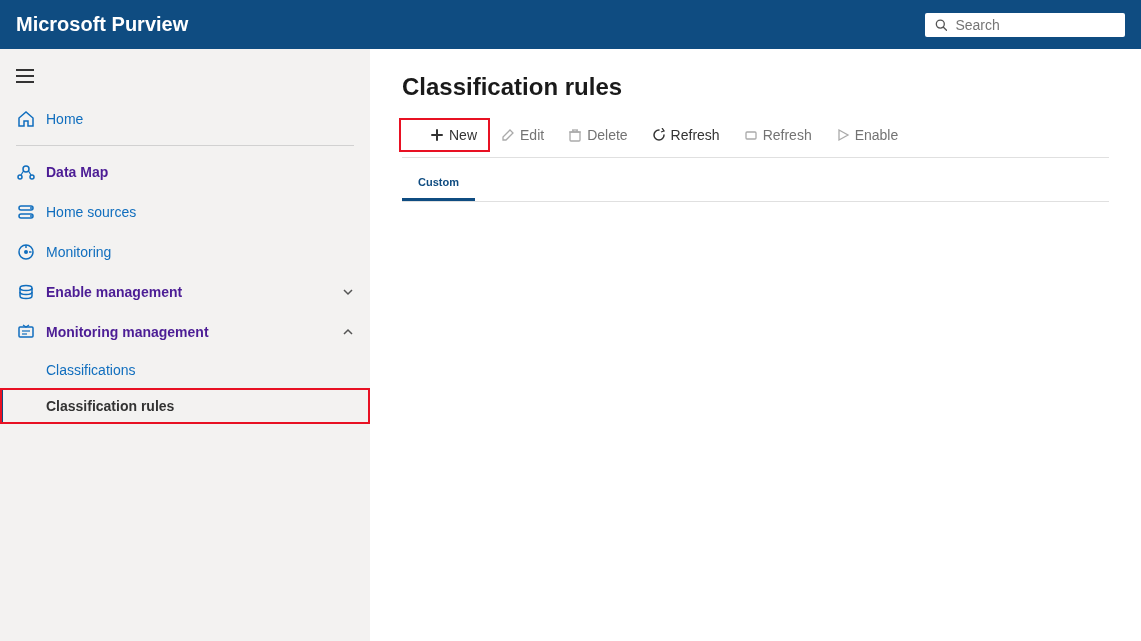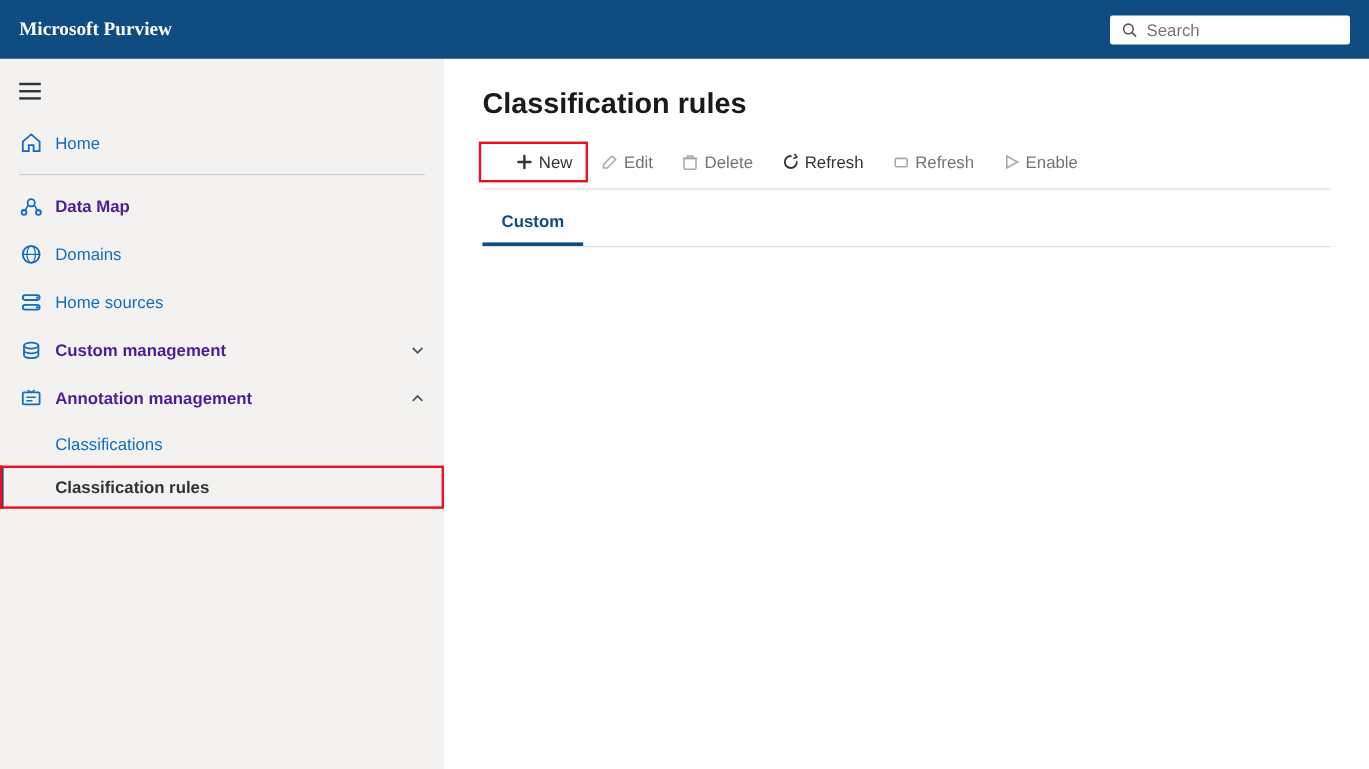--- a/index.html
+++ b/index.html
@@ -10,23 +10,22 @@
       background-color: #0f4c81;
       height: 49px;
       display: flex;
       align-items: center;
       padding: 0 16px;
       justify-content: space-between;
       flex-shrink: 0;
     }
     .header-title {
       color: #ffffff;
-      font-size: 16px;
-      font-weight: 600;
-      font-family: Liberation Serif, serif;
+      font-size: 20px;
+      font-weight: 600;
     }
     .search-box {
       display: flex;
       align-items: center;
       background: #ffffff;
       border: none;
       border-radius: 2px;
       padding: 4px 10px;
       width: 200px;
       gap: 8px;
@@ -194,21 +193,21 @@
     }
 
     
     .tabs-bar {
       display: flex;
       border-bottom: 1px solid #e0e0e0;
       margin-top: 8px;
     }
     .tab {
       padding: 10px 16px;
-      font-size: 14px;
+      font-size: 11px;
       cursor: pointer;
       color: #333;
       border-bottom: 2px solid transparent;
       text-align: center;
     }
     .tab.active-tab {
       border-bottom: 3px solid #0f4c81;
       font-weight: 600;
       color: #0f4c81;
     }
@@ -259,69 +258,70 @@
           <circle cx="9" cy="6" r="3" stroke="#106ebe" stroke-width="1.5" fill="none"></circle>
           <circle cx="3" cy="14" r="2" stroke="#106ebe" stroke-width="1.5" fill="none"></circle>
           <circle cx="15" cy="14" r="2" stroke="#106ebe" stroke-width="1.5" fill="none"></circle>
           <line x1="6.5" y1="8" x2="4" y2="12" stroke="#106ebe" stroke-width="1.2"></line>
           <line x1="11.5" y1="8" x2="14" y2="12" stroke="#106ebe" stroke-width="1.2"></line>
         </svg>
       </div>
       <span class="nav-label">Data Map</span>
     </div>
 
-    <div class="nav-item">
-      <div class="nav-icon">
-        <svg width="18" height="18" viewBox="0 0 18 18" fill="none">
-          <circle cx="9" cy="9" r="7" stroke="#106ebe" stroke-width="1.5" fill="none"></circle>
-          <ellipse cx="9" cy="9" rx="3.5" ry="7" stroke="#106ebe" stroke-width="1"></ellipse>
-          <line x1="2" y1="9" x2="16" y2="9" stroke="#106ebe" stroke-width="1"></line>
-        </svg>
-      </div>
-      <span class="nav-label">Domains</span>
-    </div>
 
     <div class="nav-item">
       <div class="nav-icon">
         <svg width="18" height="18" viewBox="0 0 18 18" fill="none">
           <rect x="2" y="3" width="14" height="4" rx="2" stroke="#106ebe" stroke-width="1.5" fill="none"></rect>
           <rect x="2" y="11" width="14" height="4" rx="2" stroke="#106ebe" stroke-width="1.5" fill="none"></rect>
           <circle cx="14" cy="5" r="1" fill="#106ebe"></circle>
           <circle cx="14" cy="13" r="1" fill="#106ebe"></circle>
         </svg>
       </div>
       <span class="nav-label">Home sources</span>
     </div>
 
+    <div class="nav-item">
+      <div class="nav-icon">
+        <svg width="18" height="18" viewBox="0 0 18 18" fill="none">
+          <circle cx="9" cy="9" r="7" stroke="#106ebe" stroke-width="1.5" fill="none"></circle>
+          <circle cx="9" cy="9" r="2" fill="#106ebe"></circle>
+          <line x1="9" y1="2" x2="9" y2="5" stroke="#106ebe" stroke-width="1.5"></line>
+          <line x1="12" y1="9" x2="14.5" y2="9" stroke="#106ebe" stroke-width="1.5"></line>
+        </svg>
+      </div>
+      <span class="nav-label">Monitoring</span>
+    </div>
 
 
     <div class="nav-section-header">
       <div class="nav-icon">
         <svg width="18" height="18" viewBox="0 0 18 18" fill="none">
           <ellipse cx="9" cy="5" rx="6" ry="2.5" stroke="#106ebe" stroke-width="1.5" fill="none"></ellipse>
           <path d="M3 5v4c0 1.4 2.7 2.5 6 2.5s6-1.1 6-2.5V5" stroke="#106ebe" stroke-width="1.5" fill="none"></path>
           <path d="M3 9v4c0 1.4 2.7 2.5 6 2.5s6-1.1 6-2.5V9" stroke="#106ebe" stroke-width="1.5" fill="none"></path>
         </svg>
       </div>
-      <span class="nav-label">Custom management</span>
+      <span class="nav-label">Enable management</span>
       <svg width="12" height="12" viewBox="0 0 12 12">
           <polyline points="2,4 6,8 10,4" stroke="#555" stroke-width="1.5" fill="none"></polyline>
         </svg>
     </div>
 
     <div class="nav-section-header">
       <div class="nav-icon">
         <svg width="18" height="18" viewBox="0 0 18 18" fill="none">
           <rect x="2" y="4" width="14" height="10" rx="1" stroke="#106ebe" stroke-width="1.5" fill="none"></rect>
           <path d="M6 2 L9 4 L12 2" stroke="#106ebe" stroke-width="1.2" fill="none"></path>
           <line x1="5" y1="8" x2="13" y2="8" stroke="#106ebe" stroke-width="1.2"></line>
           <line x1="5" y1="11" x2="10" y2="11" stroke="#106ebe" stroke-width="1.2"></line>
         </svg>
       </div>
-      <span class="nav-label">Annotation management</span>
+      <span class="nav-label">Monitoring management</span>
       <svg width="12" height="12" viewBox="0 0 12 12">
           <polyline points="2,8 6,4 10,8" stroke="#555" stroke-width="1.5" fill="none"></polyline>
         </svg>
     </div>
 
     <div class="nav-sub-item">
       <span>Classifications</span>
     </div>
 
     <div class="nav-sub-item active-item highlighted">

